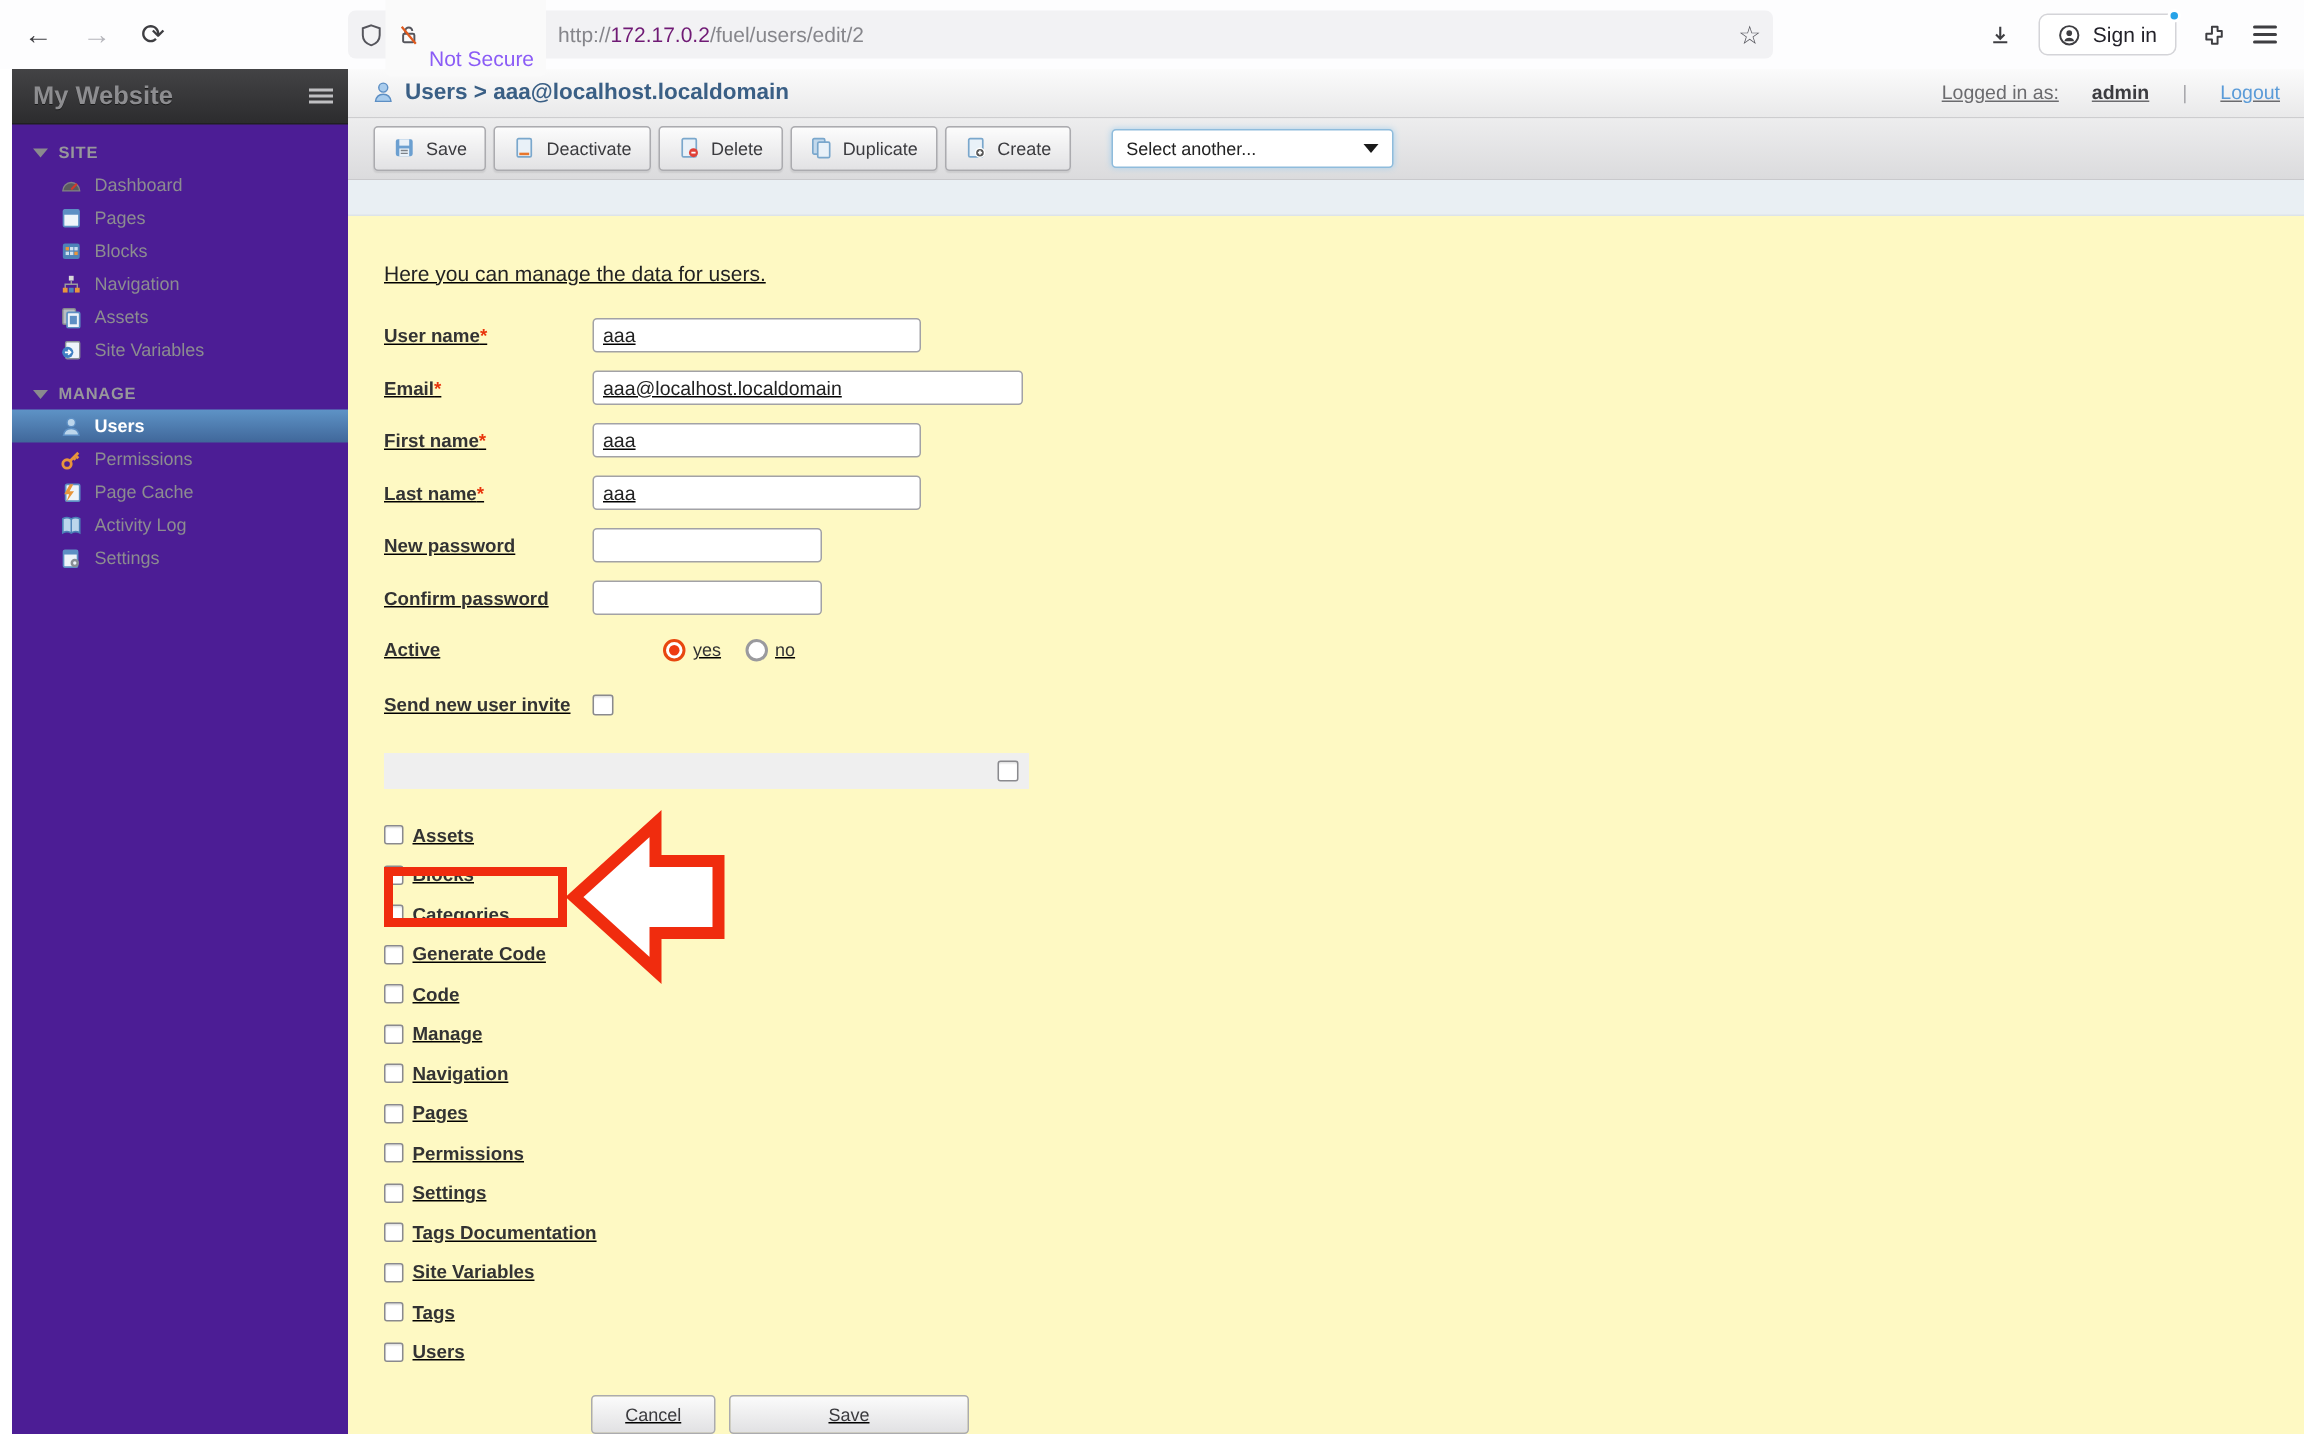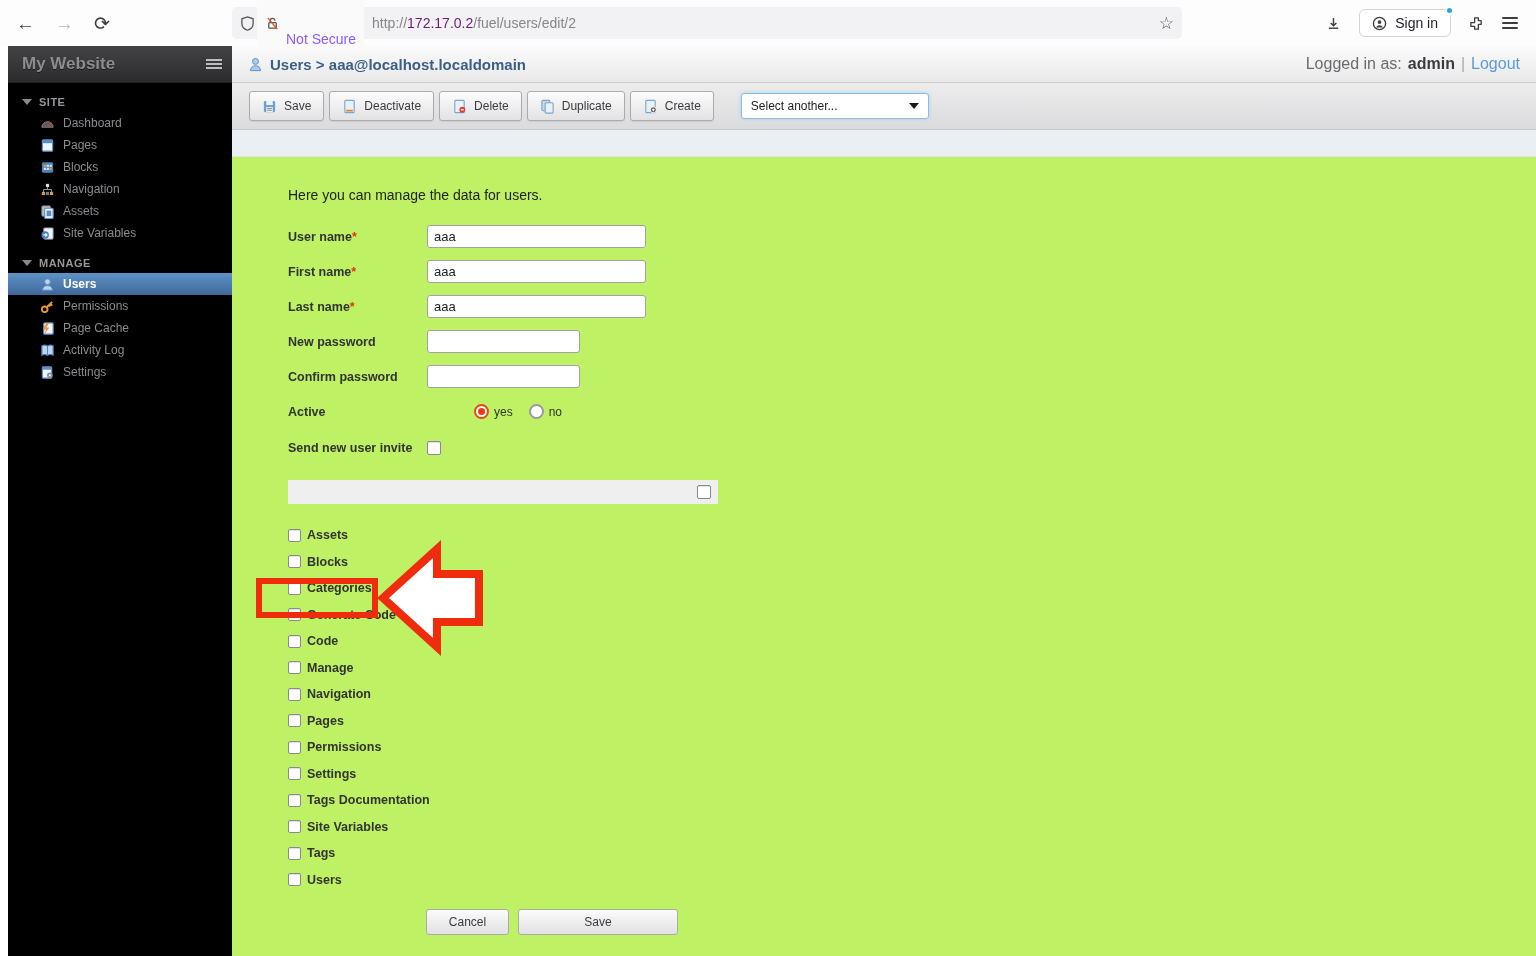--- a/index.html
+++ b/index.html
@@ -25,21 +25,21 @@
                 padding:5px 12px; position:relative; cursor:pointer; background:#fff; }
   .signin-label { font-size:14px; color:#23222a; }
   .signin-dot { position:absolute; top:-4px; right:-4px; width:9px; height:9px; border-radius:50%;
                 background:#27a3e8; border:2px solid #fff; }
   .hamburger { width:16px; display:flex; flex-direction:column; gap:3px; cursor:pointer; }
   .hamburger span { height:2px; background:#3e3e42; border-radius:1px; }
 
   
   .app { display:flex; height:910px; }
   .gutter { width:8px; background:#fff; }
-  .sidebar { width:224px; background:#000000; height:100%; }
+  .sidebar { width:224px; background:#4c1d95; height:100%; }
   .sb-head { height:37px; background:linear-gradient(#434345,#2c2c2e); border-bottom:1px solid #202022;
              display:flex; align-items:center; justify-content:space-between; padding:0 10px 0 14px; }
   .sb-title { font-size:17px; font-weight:bold; color:#8d8d90; text-shadow:0 1px 0 #1a1a1a; }
   .list-icon { display:flex; flex-direction:column; gap:2px; cursor:pointer; }
   .list-icon span { width:16px; height:2px; background:#bfbfc2; }
   .sb-section { padding:13px 0 4px 14px; display:flex; align-items:center; gap:7px; }
   .sb-section .tri { width:0; height:0; border-left:5px solid transparent; border-right:5px solid transparent;
                      border-top:6px solid #8a8a8e; }
   .sb-section .sec-label { font-size:11px; font-weight:bold; color:#97979b; letter-spacing:.5px; }
   .sb-item { height:22px; display:flex; align-items:center; gap:8px; padding-left:32px; cursor:pointer; }
@@ -47,38 +47,38 @@
   .sb-item.active { background:linear-gradient(#5e93c6,#40679a); }
   .sb-item.active .lbl { color:#fff; font-weight:bold; }
   .ic { width:15px; height:15px; flex:0 0 15px; display:inline-block; }
 
   
   .main { flex:1; display:flex; flex-direction:column; }
   .page-head { height:37px; background:linear-gradient(#fbfbfb,#e9e9ea); border-bottom:1px solid #cdcdcf;
                display:flex; align-items:center; justify-content:space-between; padding:0 16px; }
   .crumb { display:flex; align-items:center; gap:7px; }
   .crumb-text { font-size:15px; font-weight:bold; color:#3a5f85; }
-  .loggedin { font-size:16px; color:#6b6b6e; display:flex; gap:6px; align-items:center; }
+  .loggedin { font-size:13px; color:#6b6b6e; display:flex; gap:22px; align-items:center;text-decoration:underline; }
   .loggedin b { color:#3c3c40; }
   .loggedin .sep { color:#a9a9ad; }
   .logout { color:#5a9bd8; cursor:pointer; text-decoration:none; }
 
   .toolbar { height:47px; background:linear-gradient(#ededee,#dbdbdd); border-bottom:1px solid #c9c9cc;
              display:flex; align-items:center; padding-left:17px; gap:5px; }
   .tb-btn { display:inline-flex; align-items:center; gap:7px; height:30px; padding:0 12px;
             background:linear-gradient(#fcfcfc,#e2e2e4); border:1px solid #ababaf; border-radius:3px;
             font-size:12px; color:#3b3b3f; cursor:pointer; box-shadow:0 1px 1px rgba(0,0,0,.08); }
   .tb-select { margin-left:22px; width:188px; height:26px; background:#fff; border:1px solid #8fbcdc;
                border-radius:3px; box-shadow:0 0 4px #aad2ec; display:flex; align-items:center;
                justify-content:space-between; padding:0 9px; font-size:12px; color:#222; cursor:pointer; }
   .tb-select .arrow { width:0; height:0; border-left:5px solid transparent; border-right:5px solid transparent;
                       border-top:6px solid #1a1a1a; }
   .subband { height:27px; background:#e9eff3; border-bottom:1px solid #dde4e9; }
 
-  .content { flex:1; background:#bef264; padding-left:56px; position:relative; }
+  .content { flex:1; background:#fef9c3; padding-left:24px; position:relative;text-decoration:underline; }
   .intro { margin-top:30px; font-size:14px; color:#222; }
   .form { margin-top:22px; }
   .frow { display:flex; align-items:flex-start; margin-bottom:12px; }
   .flabel { width:139px; font-size:12.5px; font-weight:bold; color:#333; padding-top:5px; }
   .req { color:#e8340c; }
   .tinput { height:23px; border:1px solid #a2a2a6; border-radius:3px; font-size:13px; padding:0 6px;
             font-family:"Liberation Sans", sans-serif; color:#222; background:#fff; }
   .w-md { width:219px; } .w-lg { width:287px; } .w-sm { width:153px; }
   .radio-row { margin-top:16px; margin-bottom:0; align-items:center; }
   .radio-row .flabel { padding-top:0; }
@@ -339,20 +339,24 @@
 
     <div class="content">
       <div class="intro">Here you can manage the data for users.</div>
 
       <div class="form">
         <div class="frow">
           <span class="flabel"><span>User name</span><span class="req">*</span></span>
           <input class="tinput w-md" value="aaa" style="">
         </div>
         <div class="frow">
+          <span class="flabel"><span>Email</span><span class="req">*</span></span>
+          <input class="tinput w-lg" value="aaa@localhost.localdomain" style="">
+        </div>
+        <div class="frow">
           <span class="flabel"><span>First name</span><span class="req">*</span></span>
           <input class="tinput w-md" value="aaa" style="">
         </div>
         <div class="frow">
           <span class="flabel"><span>Last name</span><span class="req">*</span></span>
           <input class="tinput w-md" value="aaa" style="">
         </div>
         <div class="frow">
           <span class="flabel"><span>New password</span></span>
           <input class="tinput w-sm" type="password" value="" style="">

